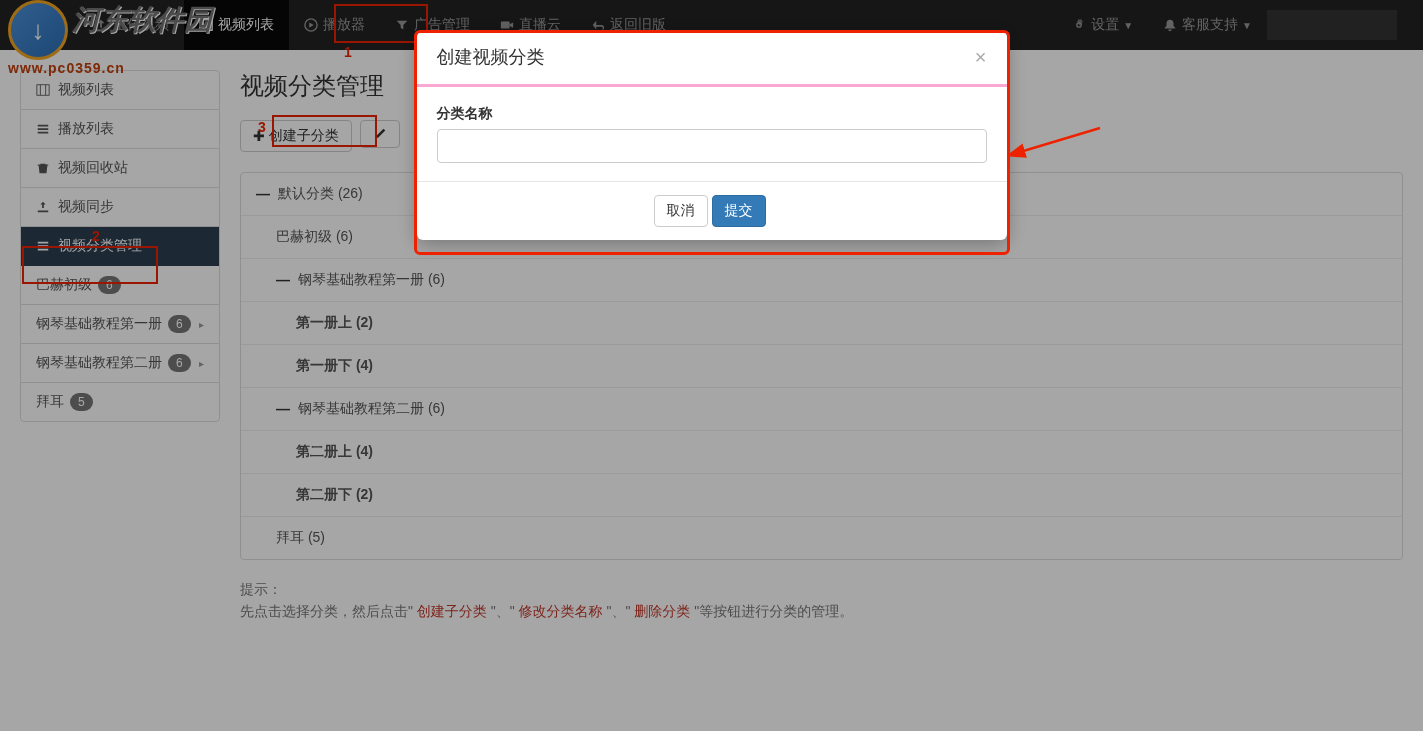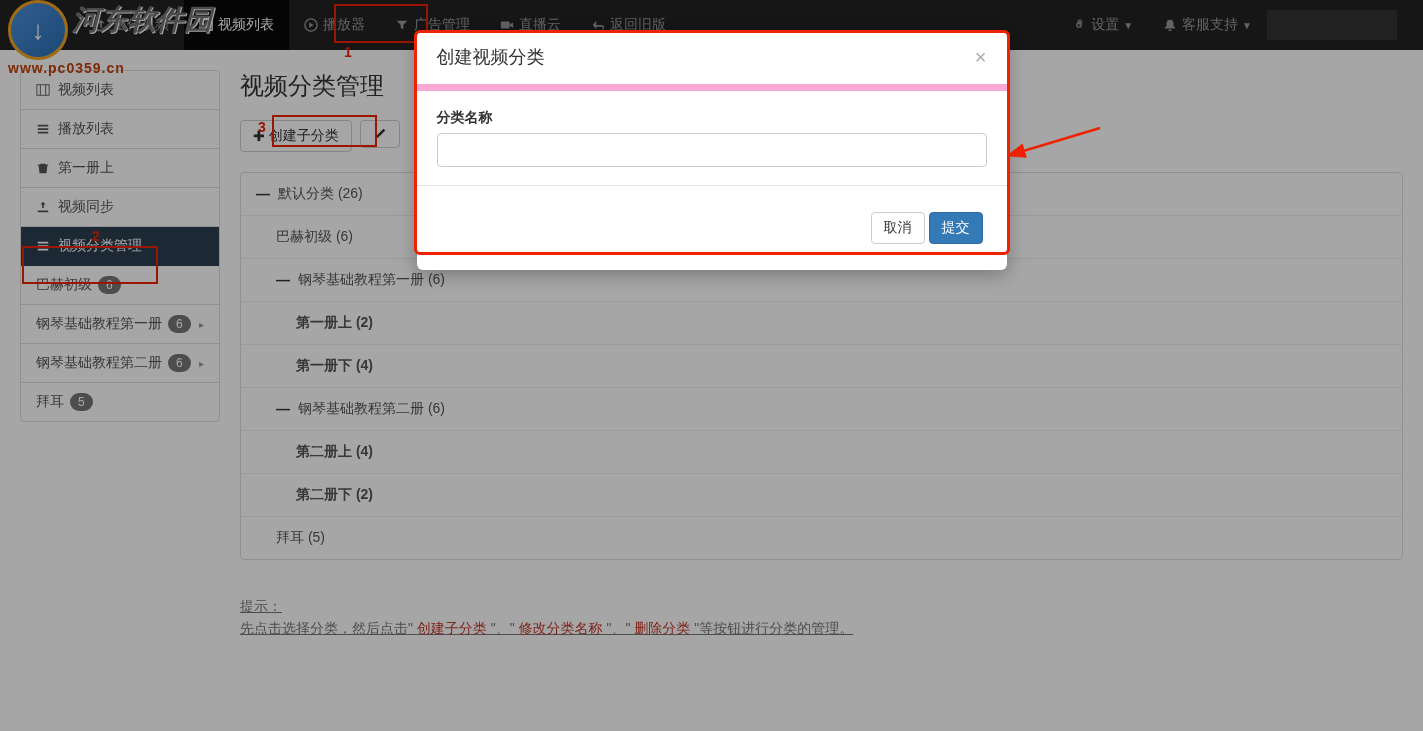--- a/index.html
+++ b/index.html
@@ -41,34 +41,34 @@
     
     
     .tree-panel { border: 1px solid #ddd; border-radius: 4px; }
     .tree-item { padding: 12px 15px; border-bottom: 1px solid #eee; color: #555; display: flex; align-items: center; }
     .tree-item:last-child { border-bottom: none; }
     .tree-item .toggle { margin-right: 10px; font-weight: bold; color: #333; width: 12px; }
     .tree-l1 { padding-left: 35px; }
     .tree-l2 { padding-left: 55px; font-weight: bold; }
     
     
-    .hint { margin-top: 35px; color: #777; line-height: 1.6; text-decoration: underline; }
+    .hint { margin-top: 18px; color: #777; line-height: 1.6; }
     .hint .hl { color: #c0392b; }
     
     
     .modal-backdrop { position: fixed; inset: 0; background: rgba(0,0,0,0.35); z-index: 100; }
     .modal { position: fixed; top: 30px; left: 50%; transform: translateX(-50%); width: 590px; background: #fff; border-radius: 6px; z-index: 110; box-shadow: 0 4px 20px rgba(0,0,0,0.3); }
     .modal-red { position: fixed; top: 30px; left: 50%; transform: translateX(-50%); width: 596px; height: 225px; border: 3px solid #e20; z-index: 120; pointer-events: none; border-radius: 6px; }
-    .modal-header { padding: 15px 20px; border-bottom: 7px solid #f9a8d4; display: flex; justify-content: space-between; align-items: center; }
+    .modal-header { padding: 15px 20px; border-bottom: 3px solid #f9a8d4; display: flex; justify-content: space-between; align-items: center; }
     .modal-title { font-size: 18px; font-weight: 500; }
     .modal-close { color: #aaa; font-size: 20px; cursor: pointer; background: none; border: none; }
     .modal-body { padding: 18px 20px; }
     .form-label { font-weight: bold; margin-bottom: 6px; display: block; }
     .form-input { width: 100%; padding: 8px 10px; border: 1px solid #ccc; border-radius: 4px; font-size: 14px; }
-    .modal-footer { padding: 26px 20px; border-top: 1px solid #e5e5e5; display: flex; justify-content: flex-end; }
+    .modal-footer { padding: 13px 20px; border-top: 1px solid #e5e5e5; display: flex; justify-content: center; }
     .btn-default { background: #fff; border: 1px solid #ccc; }
     .btn-primary { background: #337ab7; border: 1px solid #2e6da4; color: #fff; }
     
     
     .arrow-svg { position: fixed; z-index: 125; pointer-events: none; }
     
     
     .logo-overlay { position: absolute; top: 0; left: 8px; z-index: 60; }
     .logo-circle { width: 60px; height: 60px; border-radius: 50%; background: linear-gradient(135deg, #4a90d9 0%, #2c6fb5 100%); display: flex; align-items: center; justify-content: center; float: left; margin-right: 4px; border: 3px solid #f5a623; }
     .logo-inner { color: #fff; font-size: 26px; font-weight: bold; }
@@ -195,21 +195,21 @@
             </svg>
           </span>
         <span>播放列表</span>
       </div>
       <div class="side-item">
         <span class="s-icon">
             <svg width="14" height="14" viewBox="0 0 16 16">
               <path fill="currentColor" d="M3 5h10l-1 9H4z M5 3h6v2H5z M2 4h12v1H2z"></path>
             </svg>
           </span>
-        <span>第一册上</span>
+        <span>视频回收站</span>
       </div>
       <div class="side-item">
         <span class="s-icon">
             <svg width="14" height="14" viewBox="0 0 16 16">
               <path fill="currentColor" d="M8 2l3 3H9v4H7V5H5z M2 12h12v2H2z"></path>
             </svg>
           </span>
         <span>视频同步</span>
       </div>
       <div class="side-item active">

